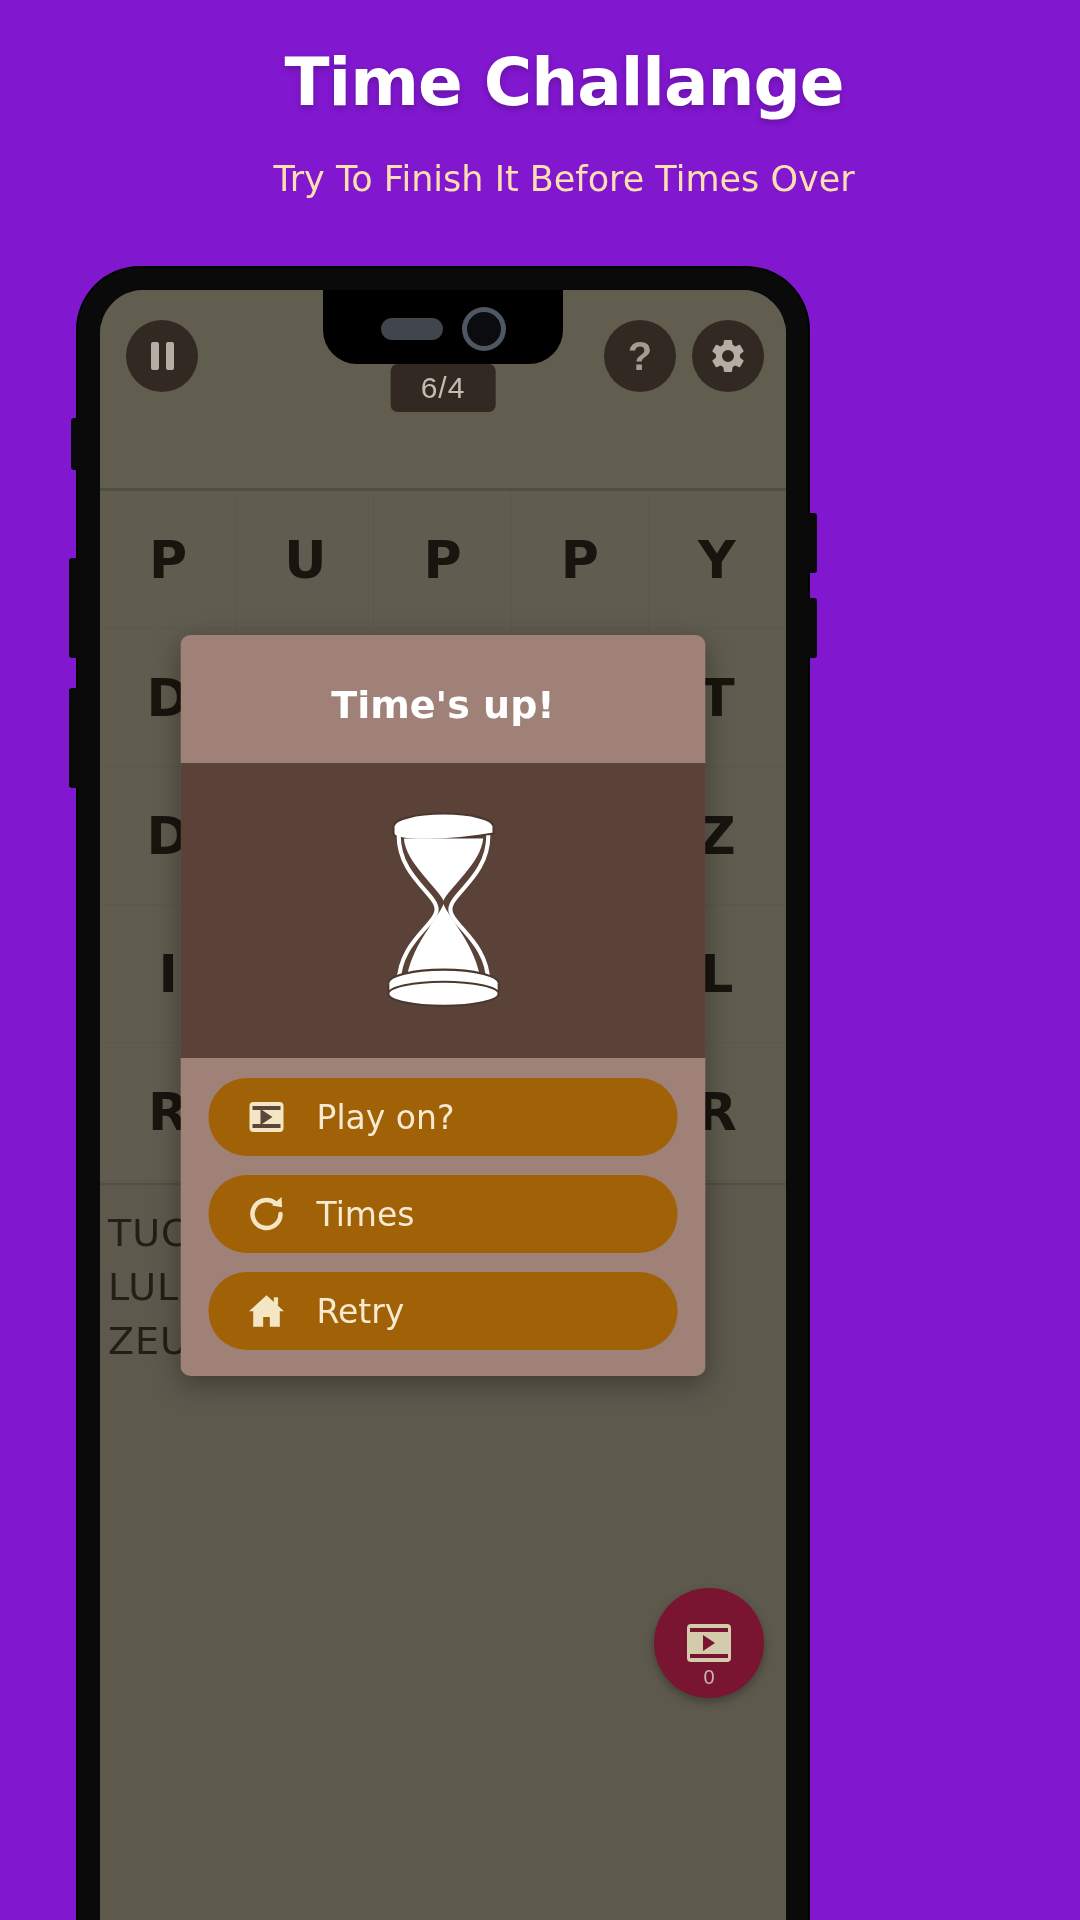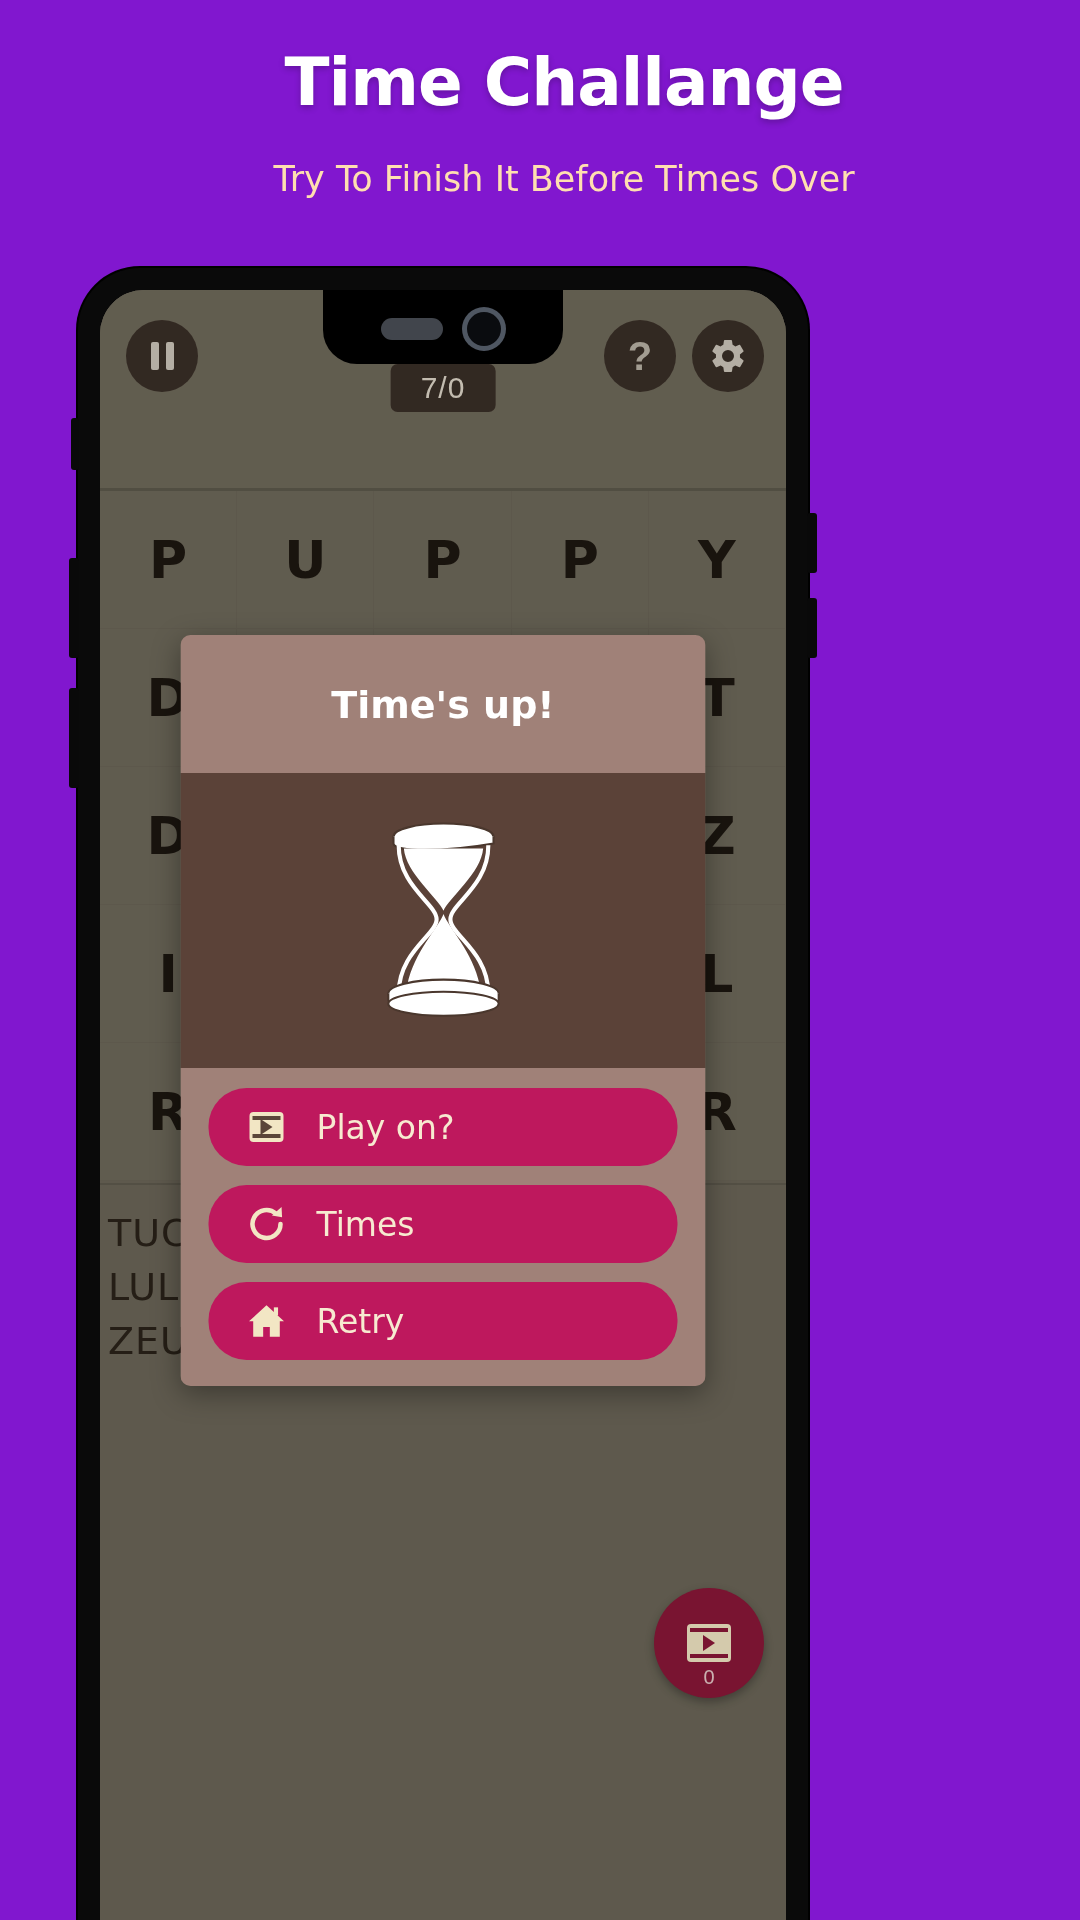--- a/index.html
+++ b/index.html
@@ -164,33 +164,33 @@
   .scrim { position:absolute; inset:0; background:rgba(0,0,0,.12); z-index:50; }
   .modal {
     position:absolute; left:50%; transform:translateX(-50%);
     top:345px; width:525px;
     border-radius:10px; overflow:hidden; z-index:60;
     box-shadow:0 8px 28px rgba(0,0,0,.35);
   }
   .modal-header {
     background:#a08178; color:#ffffff;
     text-align:center; font-size:38px; font-weight:bold;
-    padding:48px 0 46px;
+    padding:48px 0 36px;
     font-family:"DejaVu Sans", sans-serif;
   }
   .modal-body {
     background:#5b4238; height:295px;
     display:flex; align-items:center; justify-content:center;
   }
   .modal-footer {
     background:#a08178; padding:20px 28px 26px;
     display:flex; flex-direction:column; gap:19px;
   }
   .m-btn {
-    background:#be185d; border-radius:38px; height:78px;
+    background:#a16207; border-radius:38px; height:78px;
     display:flex; align-items:center; padding-left:34px; gap:26px;
     color:#f7ead0; font-size:33px;
     font-family:"DejaVu Sans", sans-serif;
   }
   .m-icon { width:48px; display:flex; align-items:center; justify-content:center; }
 </style>
 </head>
 <body>
 
 <div class="promo">
@@ -223,21 +223,21 @@
         <span class="qmark">?</span>
       </div>
       <div class="circ-btn btn-gear">
         <svg width="40" height="40" viewBox="0 0 24 24">
           <path fill="#cdc7bb" d="M19.14 12.94a7.07 7.07 0 0 0 0-1.88l2.03-1.58a.5.5 0 0 0 .12-.64l-1.92-3.32a.5.5 0 0 0-.6-.22l-2.39.96a7.1 7.1 0 0 0-1.62-.94l-.36-2.54a.5.5 0 0 0-.5-.42h-3.84a.5.5 0 0 0-.5.42l-.36 2.54c-.59.24-1.13.56-1.62.94l-2.39-.96a.5.5 0 0 0-.6.22L2.67 8.84a.5.5 0 0 0 .12.64l2.03 1.58a7.07 7.07 0 0 0 0 1.88l-2.03 1.58a.5.5 0 0 0-.12.64l1.92 3.32c.12.22.38.3.6.22l2.39-.96c.5.38 1.03.7 1.62.94l.36 2.54c.04.24.25.42.5.42h3.84c.25 0 .46-.18.5-.42l.36-2.54c.59-.24 1.13-.56 1.62-.94l2.39.96c.22.08.48 0 .6-.22l1.92-3.32a.5.5 0 0 0-.12-.64l-2.03-1.58zM12 15.6A3.6 3.6 0 1 1 12 8.4a3.6 3.6 0 0 1 0 7.2z"></path>
         </svg>
       </div>
       <div class="topbar-divider"></div>
     </div>
 
-    <div class="score-pill">7/0</div>
+    <div class="score-pill">6/4</div>
 
     <div class="grid">
       <div class="cell">P</div>
       <div class="cell">U</div>
       <div class="cell">P</div>
       <div class="cell">P</div>
       <div class="cell">Y</div>
 
       <div class="cell">D</div>
       <div class="cell"></div>

